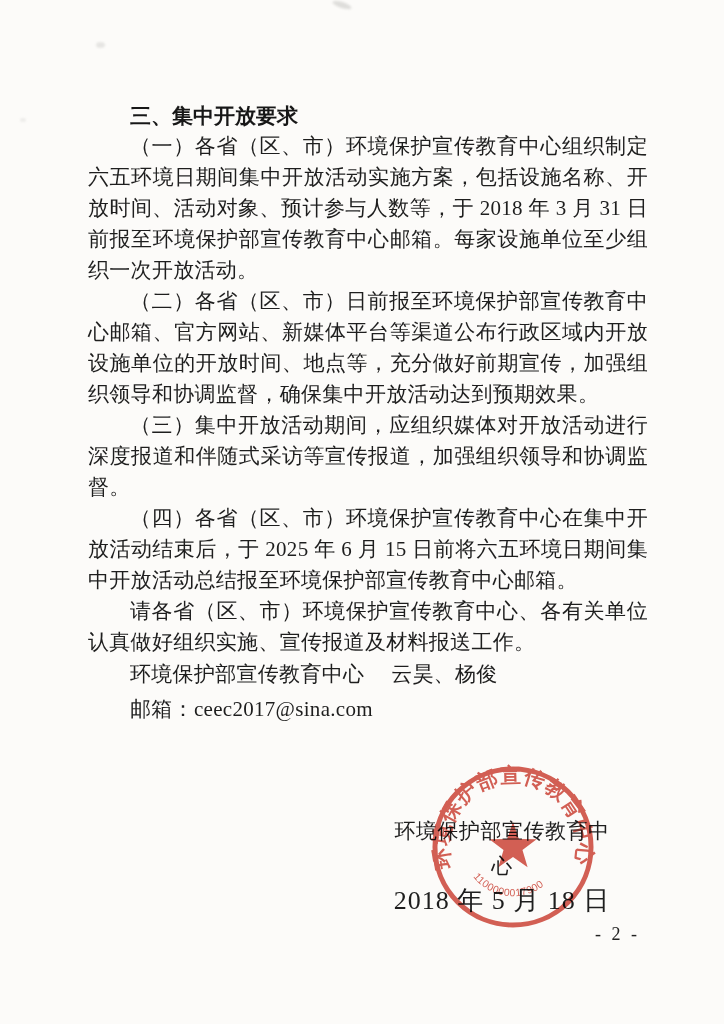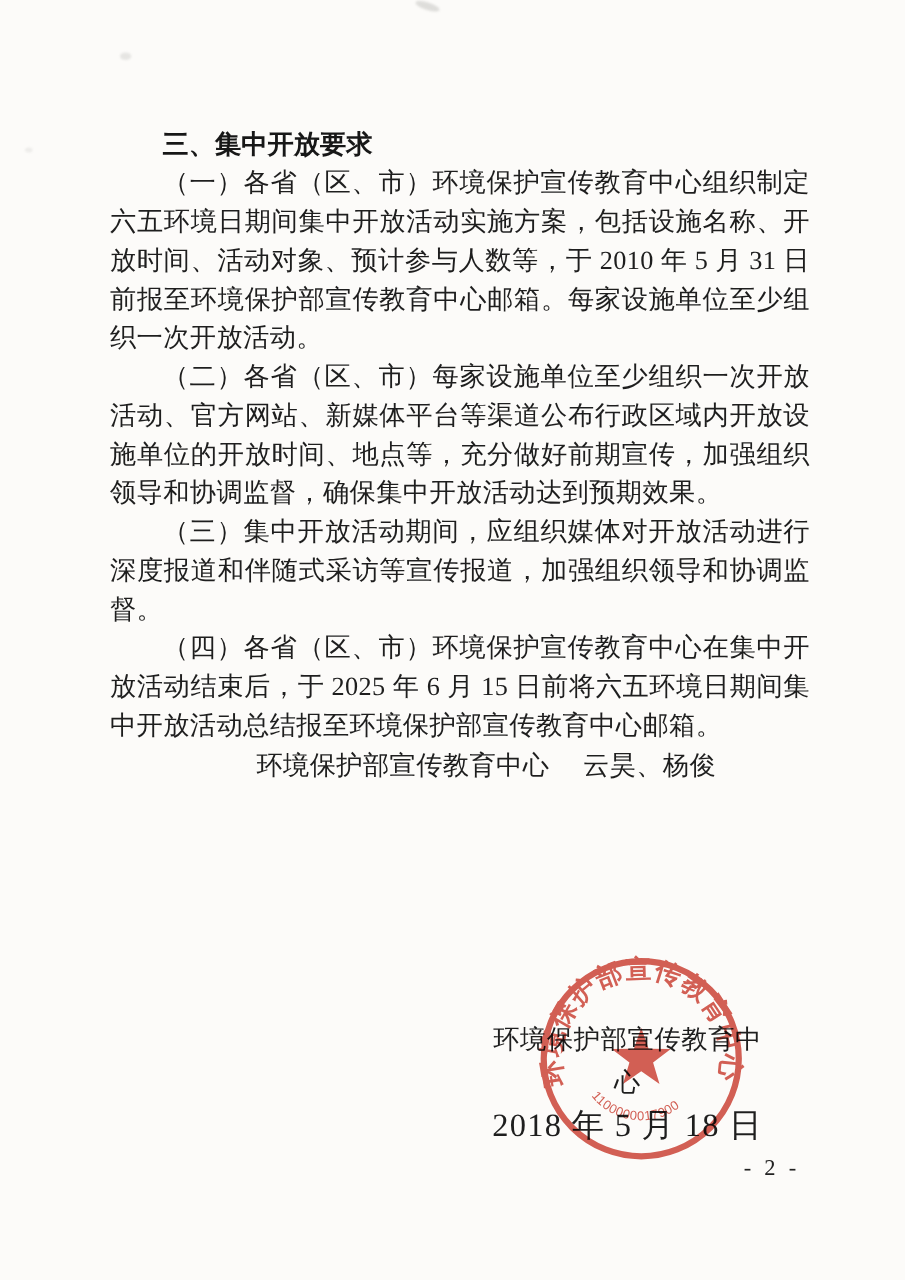--- a/index.html
+++ b/index.html
@@ -37,21 +37,21 @@
     font-weight:bold;
     text-indent:2em;
     line-height:31px;
     font-size:21px;
     text-align:left;
     color:#171717;
   }
   .contact-line {
     text-indent:2em;
     line-height:36px;
-    text-align:center;
+    text-align:left;
     letter-spacing:.3px;
   }
   .contact-line.first { line-height:33px; }
 
   .signature {
     position:absolute; left:392px; top:814px; width:220px;
     text-align:center; color:#1e1e1e;
   }
   .sig-org { font-size:21px; line-height:35px; letter-spacing:.5px; }
   .sig-date { font-size:26px; line-height:34px; letter-spacing:1px; }
@@ -74,25 +74,27 @@
 <body>
 
 <div class="paper">
 
   <div class="speck speck-a"></div>
   <div class="speck speck-b"></div>
   <div class="speck speck-c"></div>
 
   <div class="content">
     <div class="doc-heading">三、集中开放要求</div>
-    <p class="body-para">（一）各省（区、市）环境保护宣传教育中心组织制定六五环境日期间集中开放活动实施方案，包括设施名称、开放时间、活动对象、预计参与人数等，于 2010 年 5 月 31 日前报至环境保护部宣传教育中心邮箱。每家设施单位至少组织一次开放活动。</p>
-    <p class="body-para">（二）各省（区、市）每家设施单位至少组织一次开放活动、官方网站、新媒体平台等渠道公布行政区域内开放设施单位的开放时间、地点等，充分做好前期宣传，加强组织领导和协调监督，确保集中开放活动达到预期效果。</p>
+    <p class="body-para">（一）各省（区、市）环境保护宣传教育中心组织制定六五环境日期间集中开放活动实施方案，包括设施名称、开放时间、活动对象、预计参与人数等，于 2018 年 3 月 31 日前报至环境保护部宣传教育中心邮箱。每家设施单位至少组织一次开放活动。</p>
+    <p class="body-para">（二）各省（区、市）日前报至环境保护部宣传教育中心邮箱、官方网站、新媒体平台等渠道公布行政区域内开放设施单位的开放时间、地点等，充分做好前期宣传，加强组织领导和协调监督，确保集中开放活动达到预期效果。</p>
     <p class="body-para">（三）集中开放活动期间，应组织媒体对开放活动进行深度报道和伴随式采访等宣传报道，加强组织领导和协调监督。</p>
     <p class="body-para">（四）各省（区、市）环境保护宣传教育中心在集中开放活动结束后，于 2025 年 6 月 15 日前将六五环境日期间集中开放活动总结报至环境保护部宣传教育中心邮箱。</p>
+    <p class="body-para">请各省（区、市）环境保护宣传教育中心、各有关单位认真做好组织实施、宣传报道及材料报送工作。</p>
     <div class="contact-line first">环境保护部宣传教育中心　 云昊、杨俊</div>
+    <div class="contact-line">邮箱：ceec2017@sina.com</div>
   </div>
 
   <div class="signature">
     <div class="sig-org">环境保护部宣传教育中心</div>
     <div class="sig-date">2018 年 5 月 18 日</div>
   </div>
 
   <div class="stamp">
     <svg viewBox="0 0 200 200" xmlns="http://www.w3.org/2000/svg">
 

